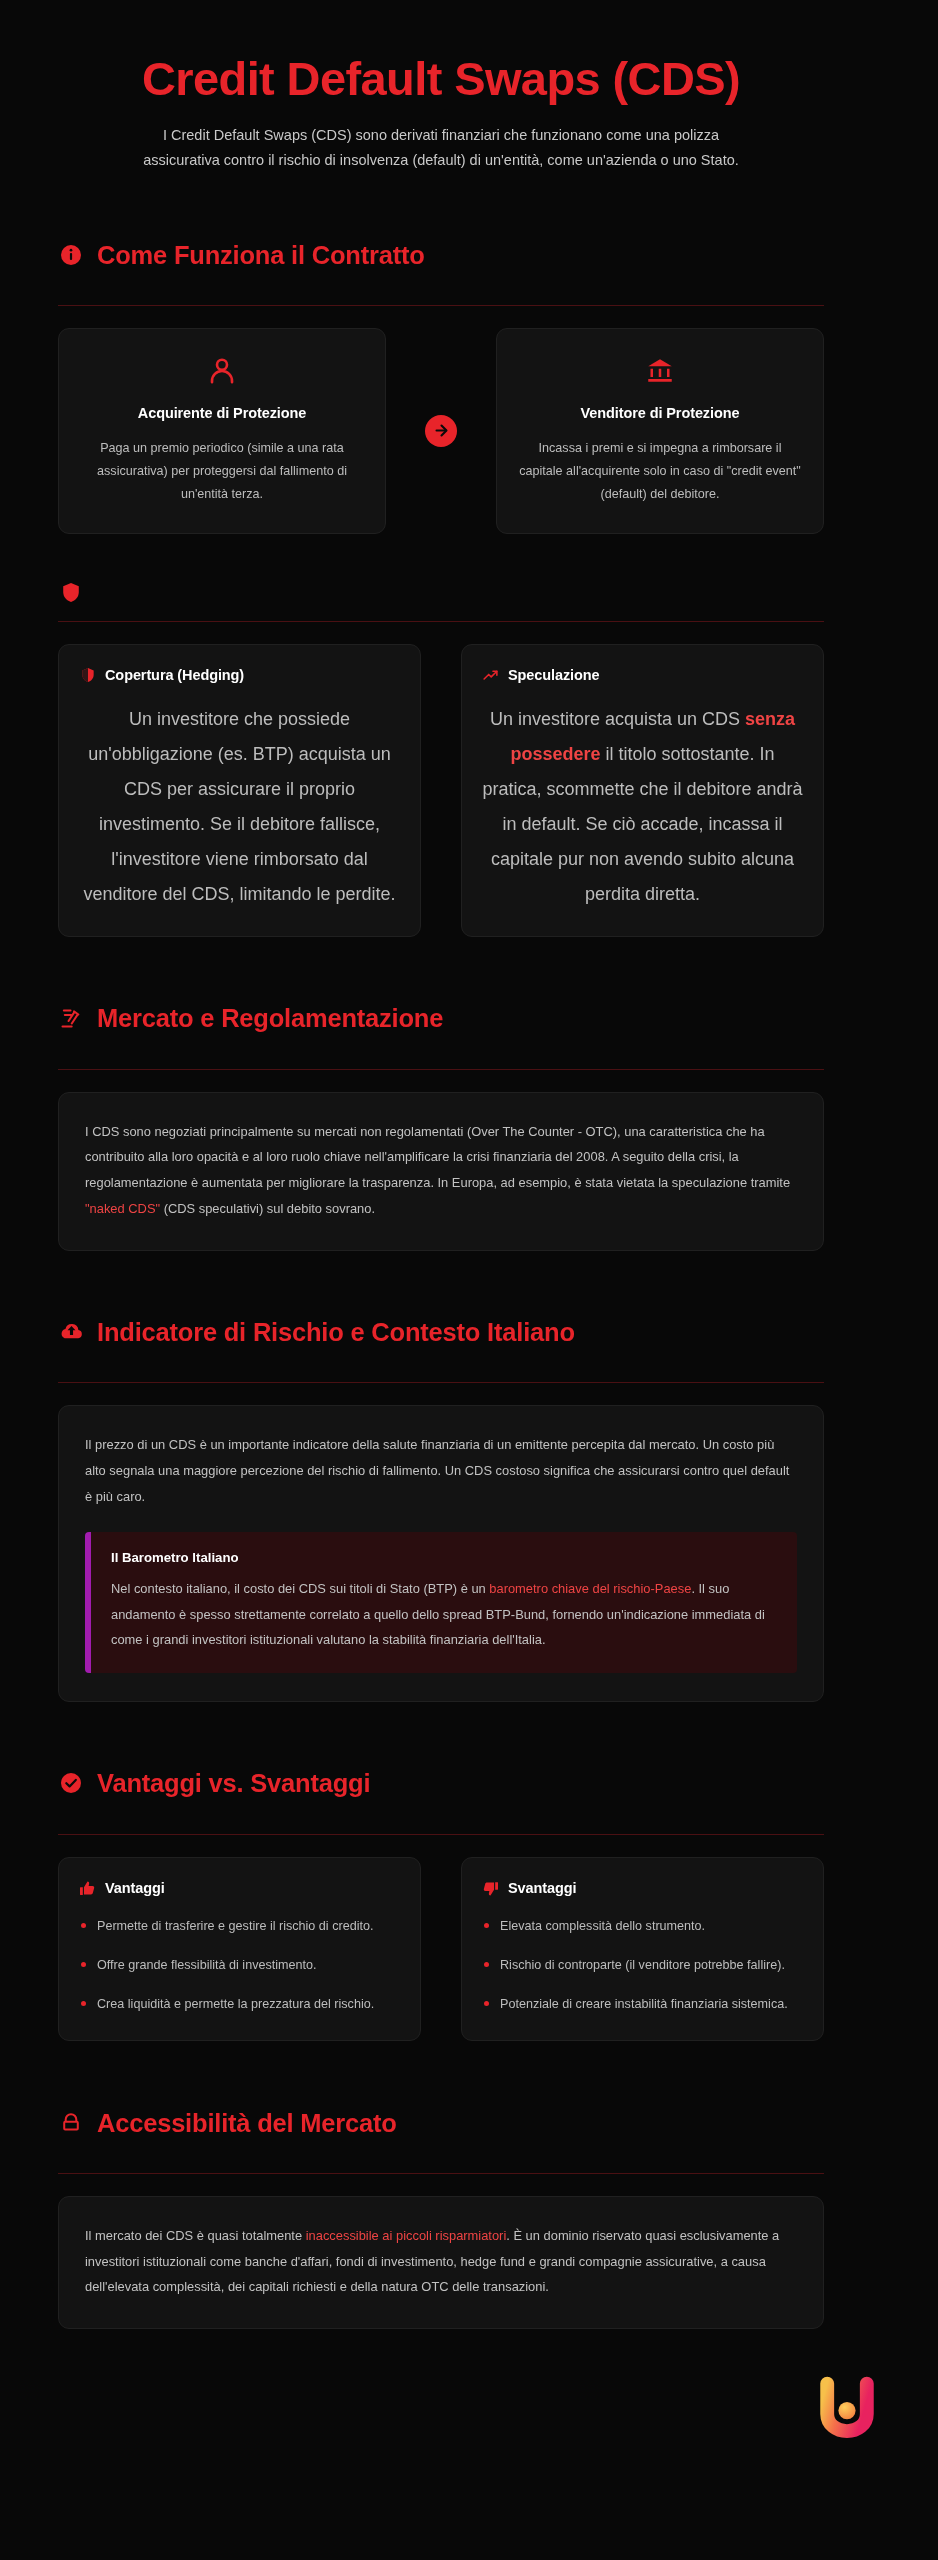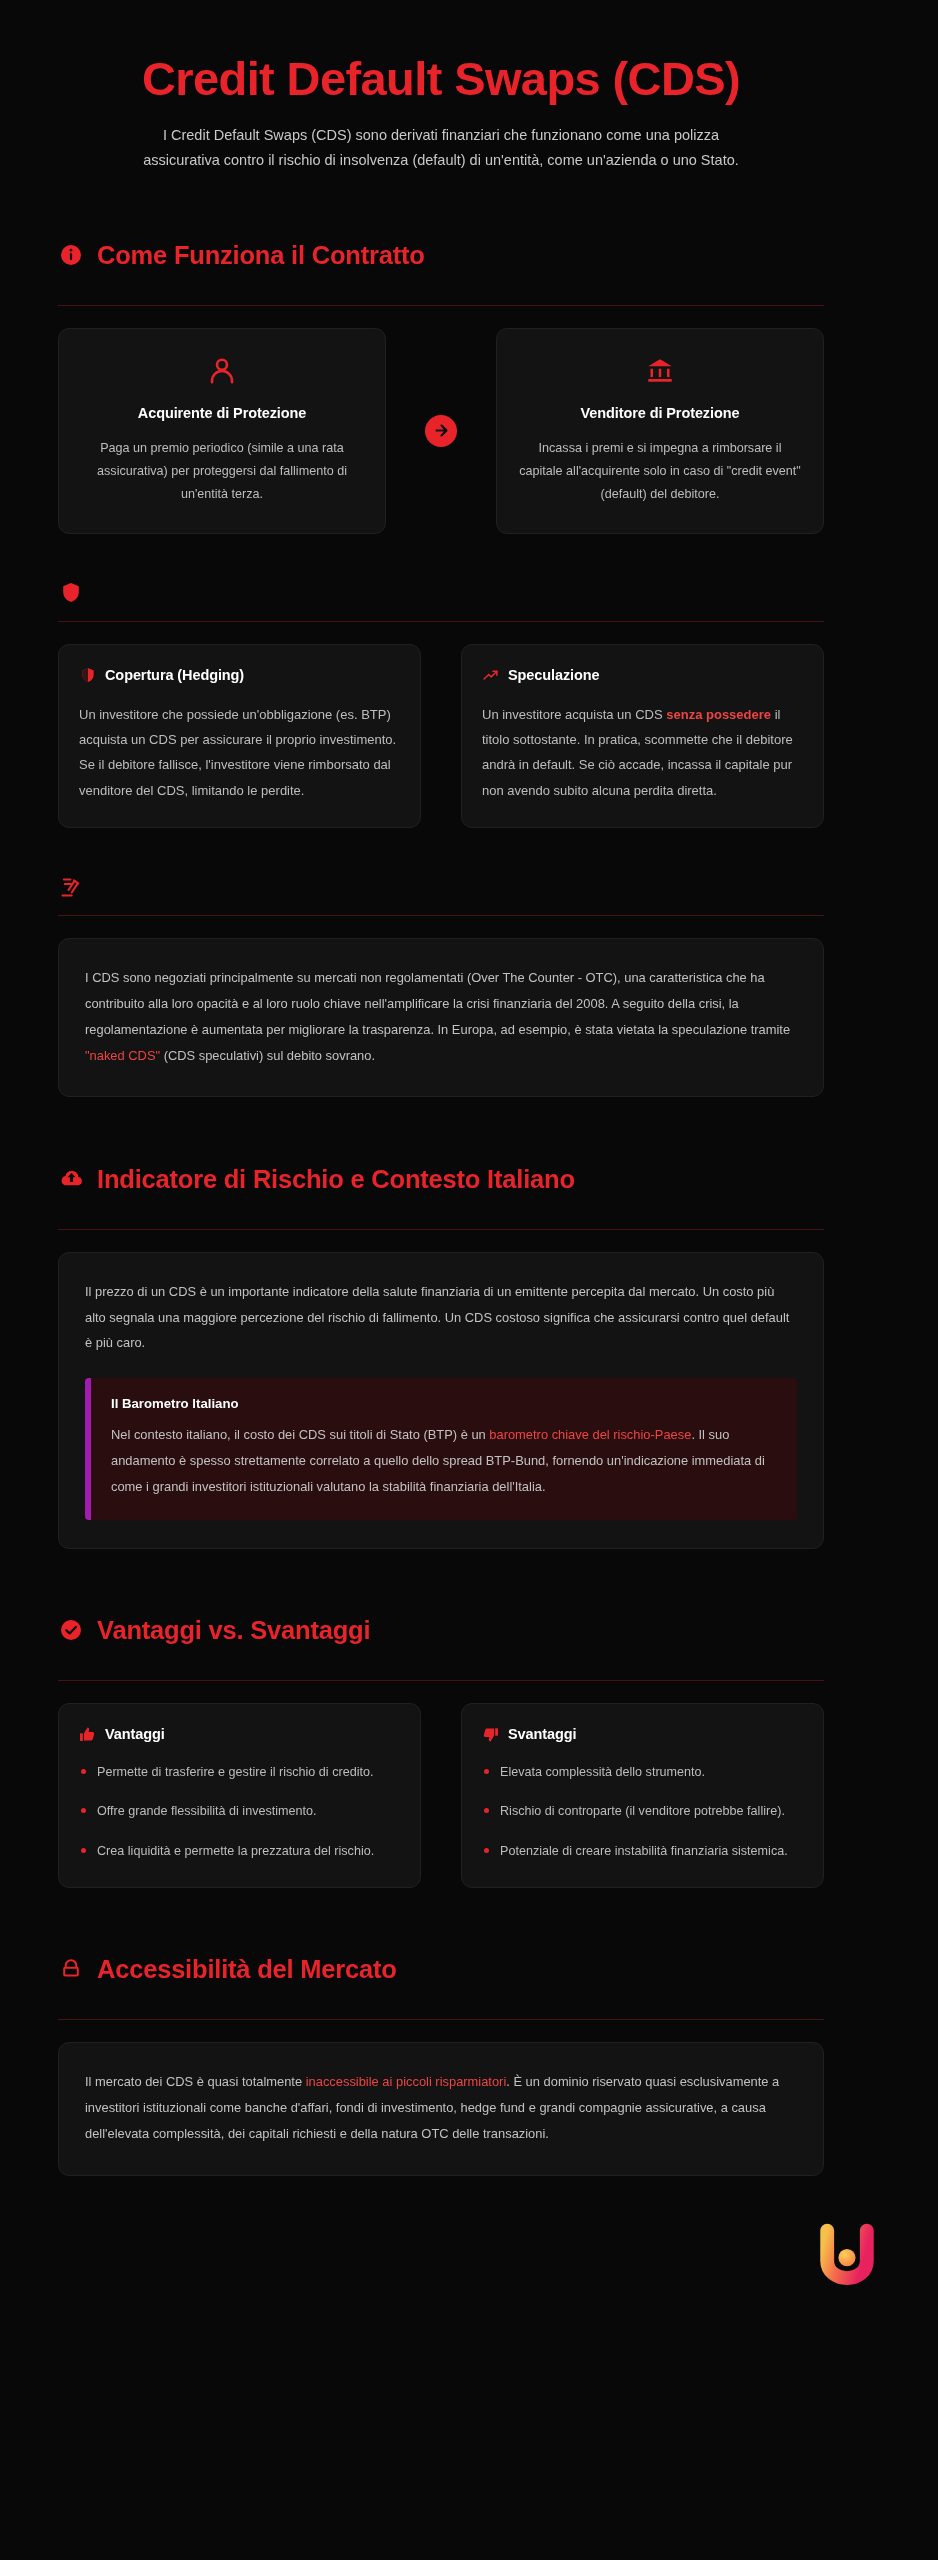--- a/index.html
+++ b/index.html
@@ -129,23 +129,24 @@
   .mini-head{
     display:flex;align-items:center;gap:9px;
     margin-bottom:18px;
   }
   .mini-ic{ color:var(--accent); display:flex; width:17px; height:17px; align-items:center;justify-content:center;}
   .mini-title{
     font-size:14.5px; font-weight:bold; color:var(--heading);
     letter-spacing:-0.1px;
   }
   .mini-text{
-    font-size:13px;
+    font-size:18px;
     line-height:1.95;
     color:#bdbdbd;
+    text-align:center;
   }
   .hl{ color:var(--accent-soft); font-weight:bold; }
   .hl-plain{ color:var(--accent-soft); }
 
   
   .wide{ padding:26px 26px 28px 26px; }
   .wide p{
     margin:0;
     font-size:12.9px;
     line-height:2.0;
@@ -298,20 +299,21 @@
       <span class="sec-icon">
         <svg width="23" height="23" viewBox="0 0 24 24" fill="none" stroke="currentColor" stroke-width="2.1" stroke-linecap="round">
             <path d="M4 3.6h7"></path>
             <path d="M5 8.3h6.6"></path>
             <path d="M2.6 20.4h9.6"></path>
             <path d="M14.8 5.6 8.9 14.6"></path>
             <path d="M18.2 8.2 12.3 17.2"></path>
             <path d="M14.6 4.6l4.6 3.2"></path>
           </svg>
       </span>
+      <h2 class="sec-title">Mercato e Regolamentazione</h2>
     </div>
     <div class="sec-rule"></div>
 
     <div class="card wide">
       <p><span>I CDS sono negoziati principalmente su mercati non regolamentati (Over The Counter - OTC), una caratteristica che ha contribuito alla loro opacità e al loro ruolo chiave nell'amplificare la crisi finanziaria del 2008. A seguito della crisi, la regolamentazione è aumentata per migliorare la trasparenza. In Europa, ad esempio, è stata vietata la speculazione tramite </span><span class="hl-plain">"naked CDS"</span><span> (CDS speculativi) sul debito sovrano.</span></p>
     </div>
   </section>
 
   <section class="section">
     <div class="sec-head">

